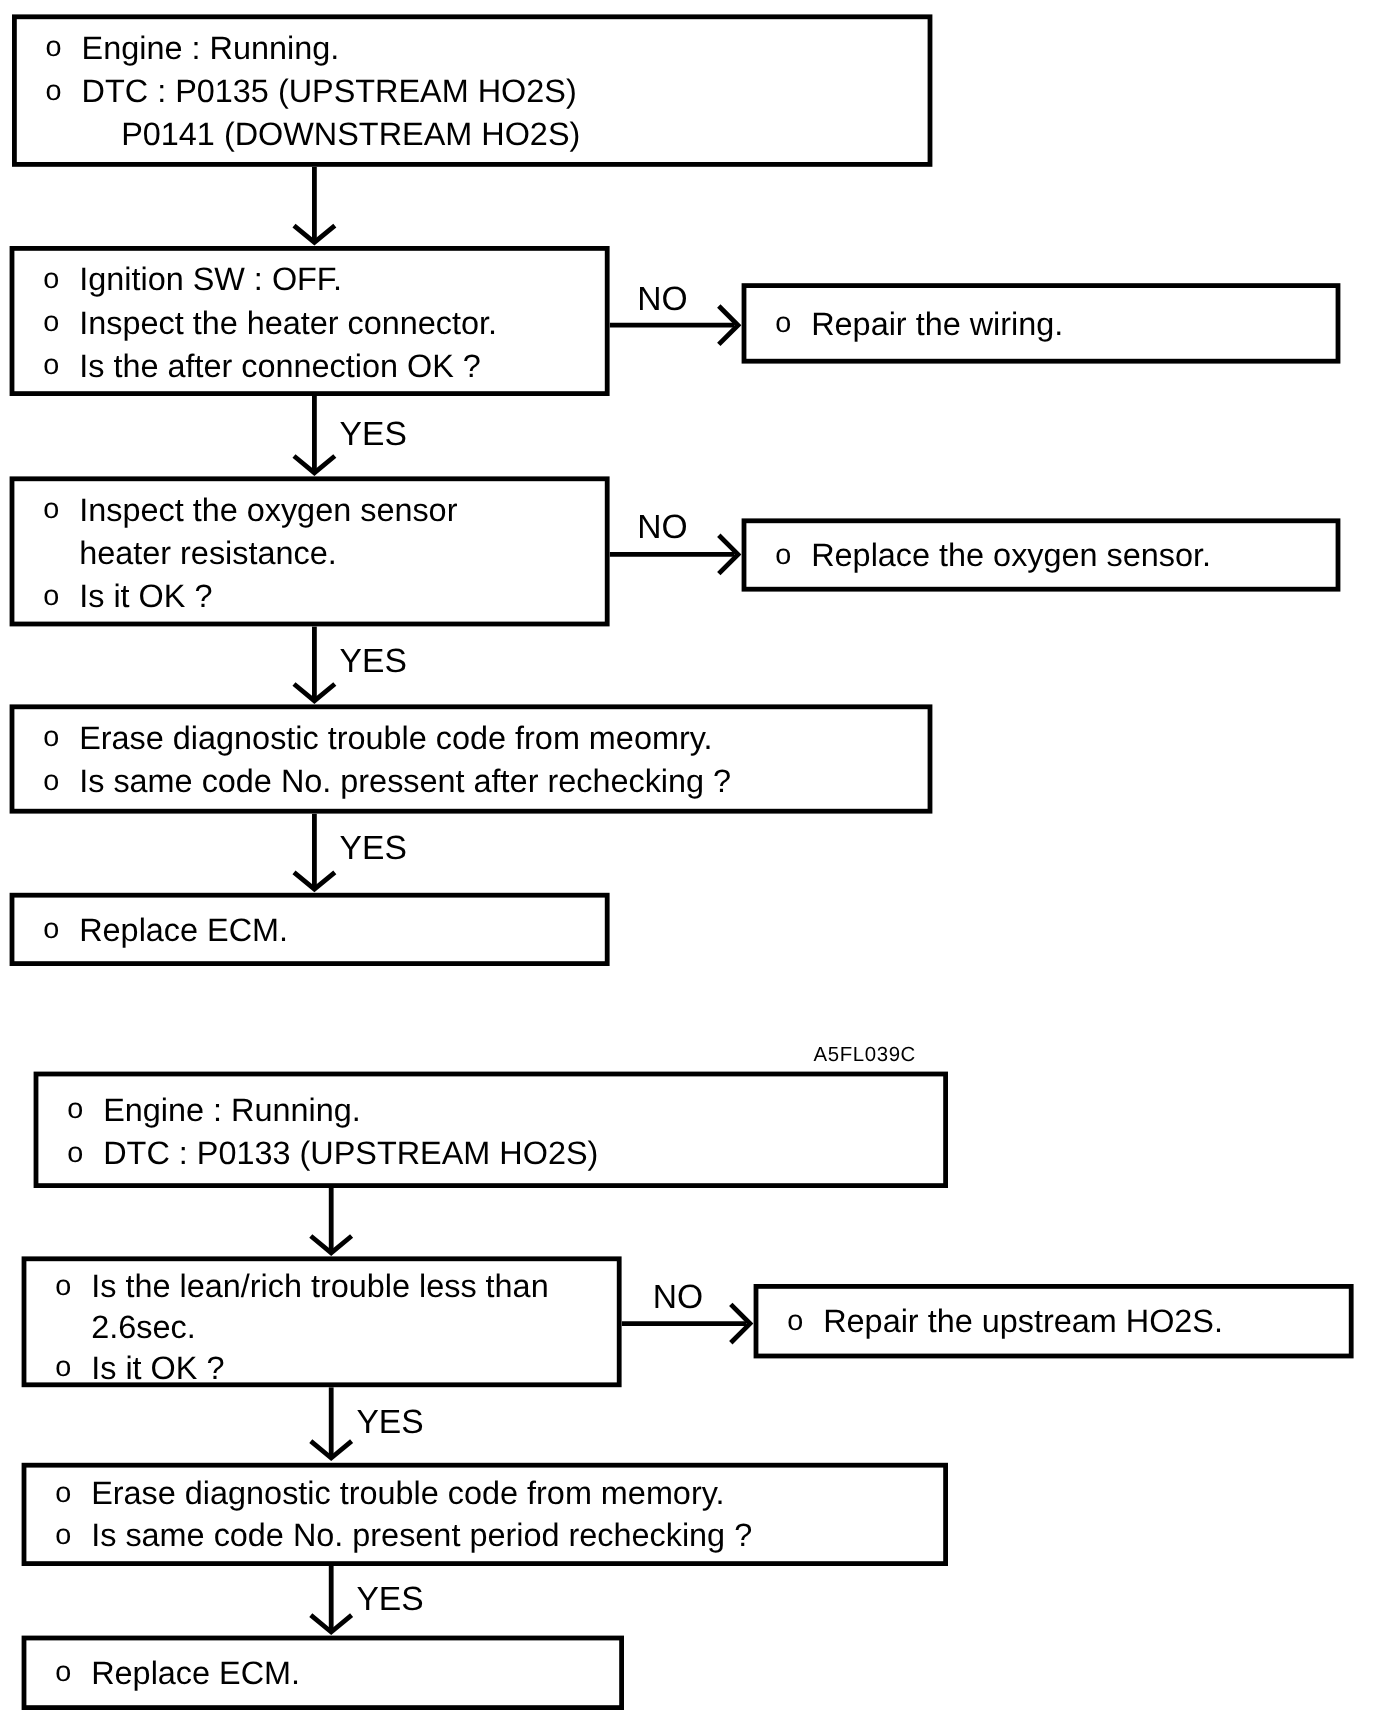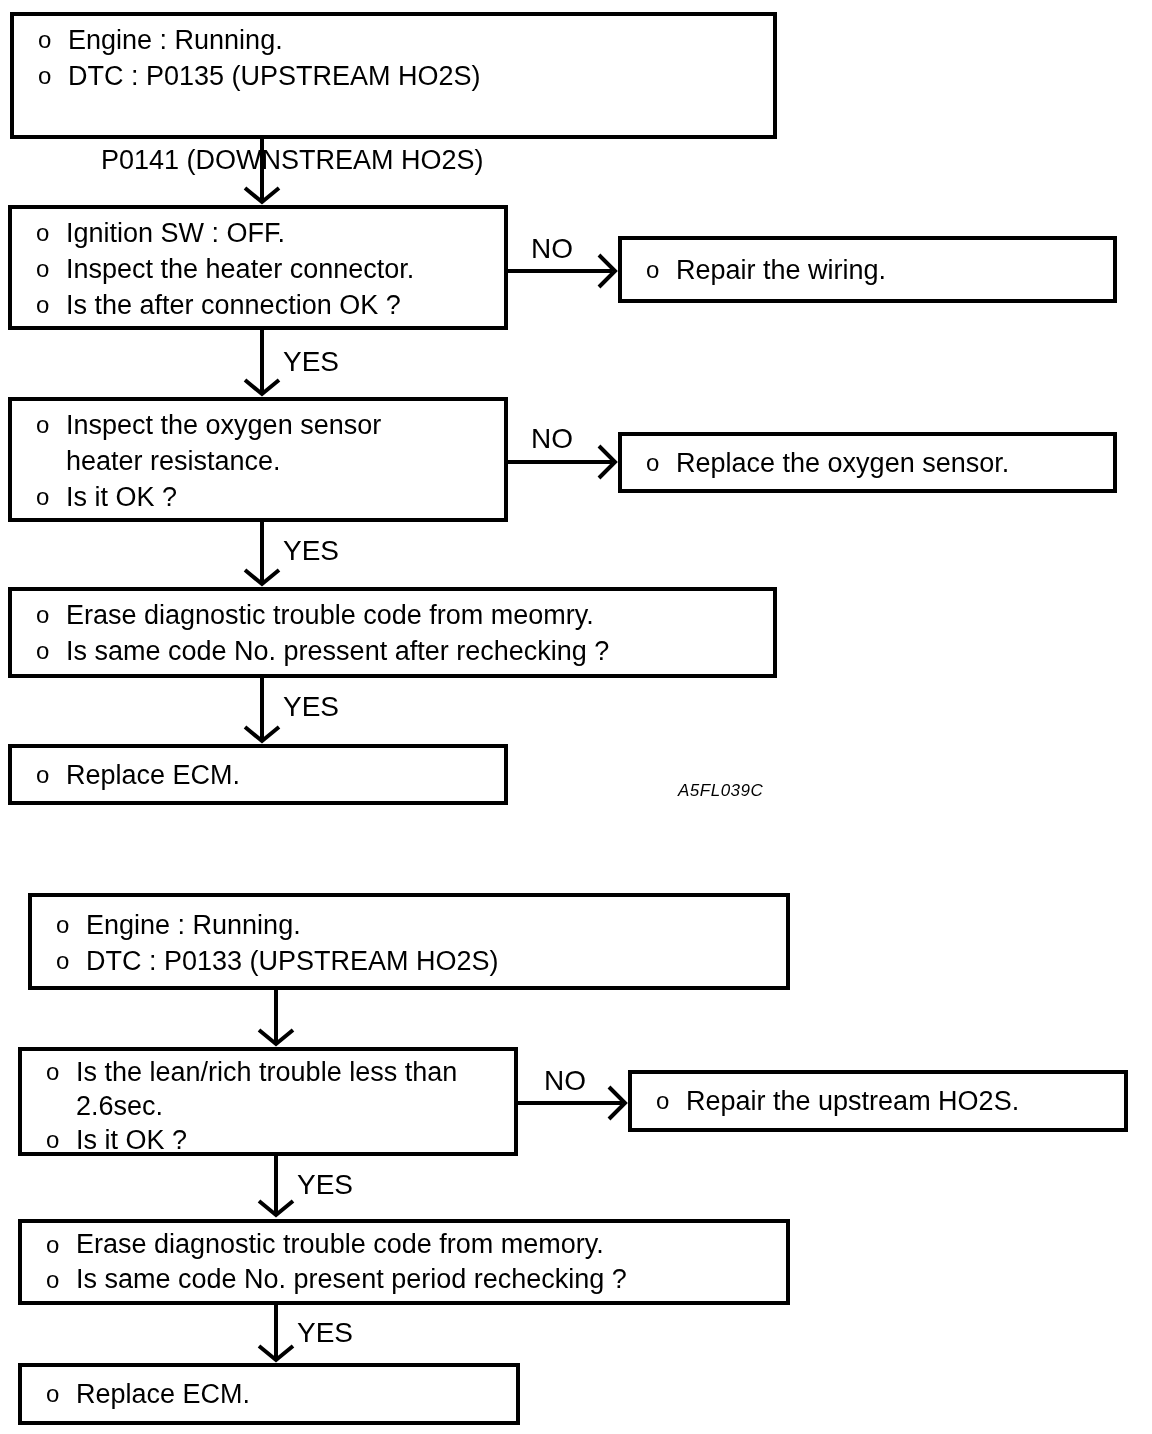--- a/index.html
+++ b/index.html
@@ -13,21 +13,21 @@
     position:absolute;z-index:1;box-sizing:border-box;background:#fff;
     border:4px solid #000;padding:6px 8px 4px 24px;
     display:flex;flex-direction:column;
     font-size:27px;line-height:36px;
   }
   .box.center{justify-content:center;padding-top:0;padding-bottom:0;}
   .box.tight{line-height:34px;padding-top:4px;}
   .row{display:flex;}
   .bullet{width:30px;flex:none;font-size:24px;}
   .txt{white-space:nowrap;text-align:center;}
-  .indent{padding-left:33px;margin-top:48px;}
+  .indent{padding-left:33px;}
   .edge-label{position:absolute;z-index:1;font-size:28px;line-height:30px;text-align:right;}
   .fig-code{position:absolute;z-index:1;font-size:17px;line-height:18px;letter-spacing:0.5px;}
 </style>
 </head>
 <body>
 
 <div class="page">
 
   <svg class="connectors" width="1152" height="1434" viewBox="0 0 1152 1434" fill="none" stroke="#000" stroke-width="4">
 
@@ -154,21 +154,21 @@
 
   <div class="edge-label" style="left:283px;top:692px;">YES</div>
 
   <div class="box center" style="left:8px;top:744px;width:500px;height:61px;">
     <div class="row">
       <span class="bullet">o</span>
       <span class="txt">Replace ECM.</span>
     </div>
   </div>
 
-  <div class="fig-code" style="left:678px;top:782px;font-style:italic;">A5FL039C</div>
+  <div class="fig-code" style="left:678px;top:870px;">A5FL039C</div>
 
   <div class="box" style="left:28px;top:893px;width:762px;height:97px;padding-top:10px;">
     <div class="row">
       <span class="bullet">o</span>
       <span class="txt">Engine : Running.</span>
     </div>
     <div class="row">
       <span class="bullet">o</span>
       <span class="txt">DTC : P0133 (UPSTREAM HO2S)</span>
     </div>

